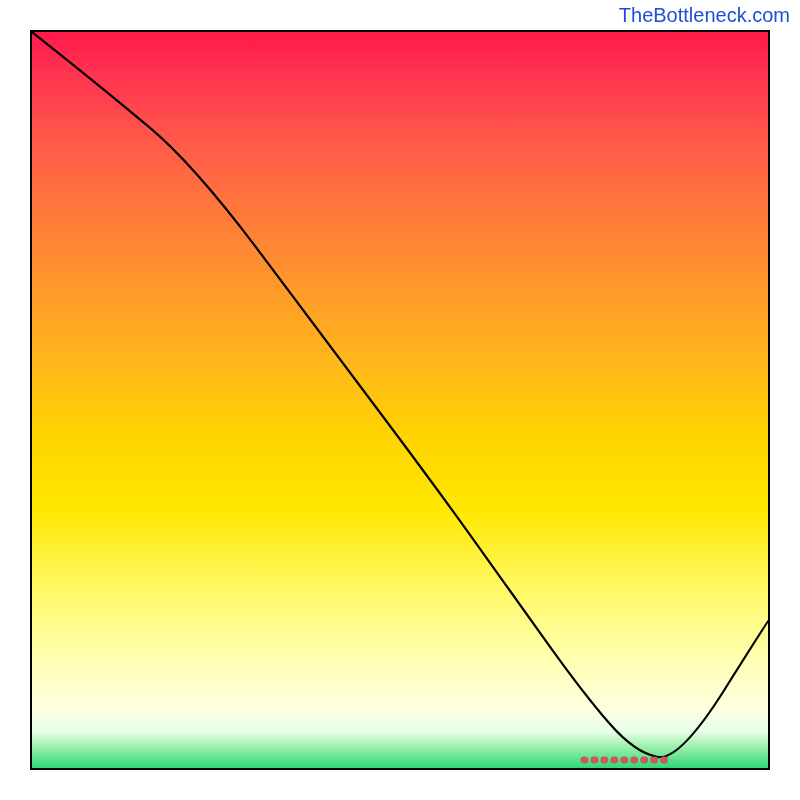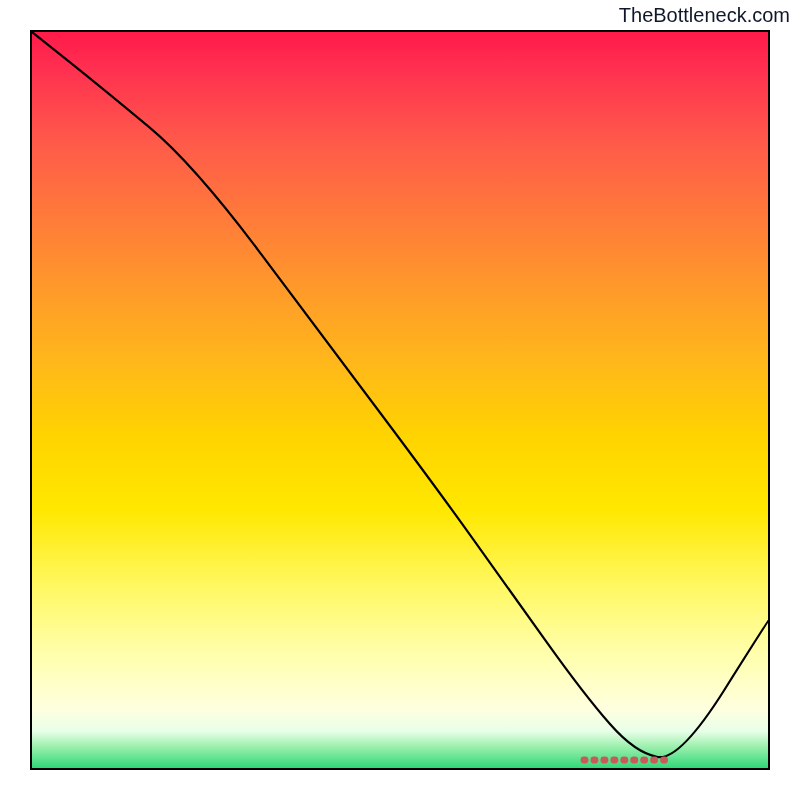--- a/index.html
+++ b/index.html
@@ -8,21 +8,21 @@
     height: 800px;
     background: #ffffff;
     position: relative;
     font-family: Arial, sans-serif;
   }
   .watermark {
     position: absolute;
     top: 4px;
     right: 10px;
     font-size: 20px;
-    color: #0f172a;
+    color: #1d4ed8;
     font-weight: 500;
     z-index: 10;
   }
   .plot-area {
     position: absolute;
     top: 30px;
     left: 30px;
     width: 740px;
     height: 740px;
     border: 2px solid #000000;

